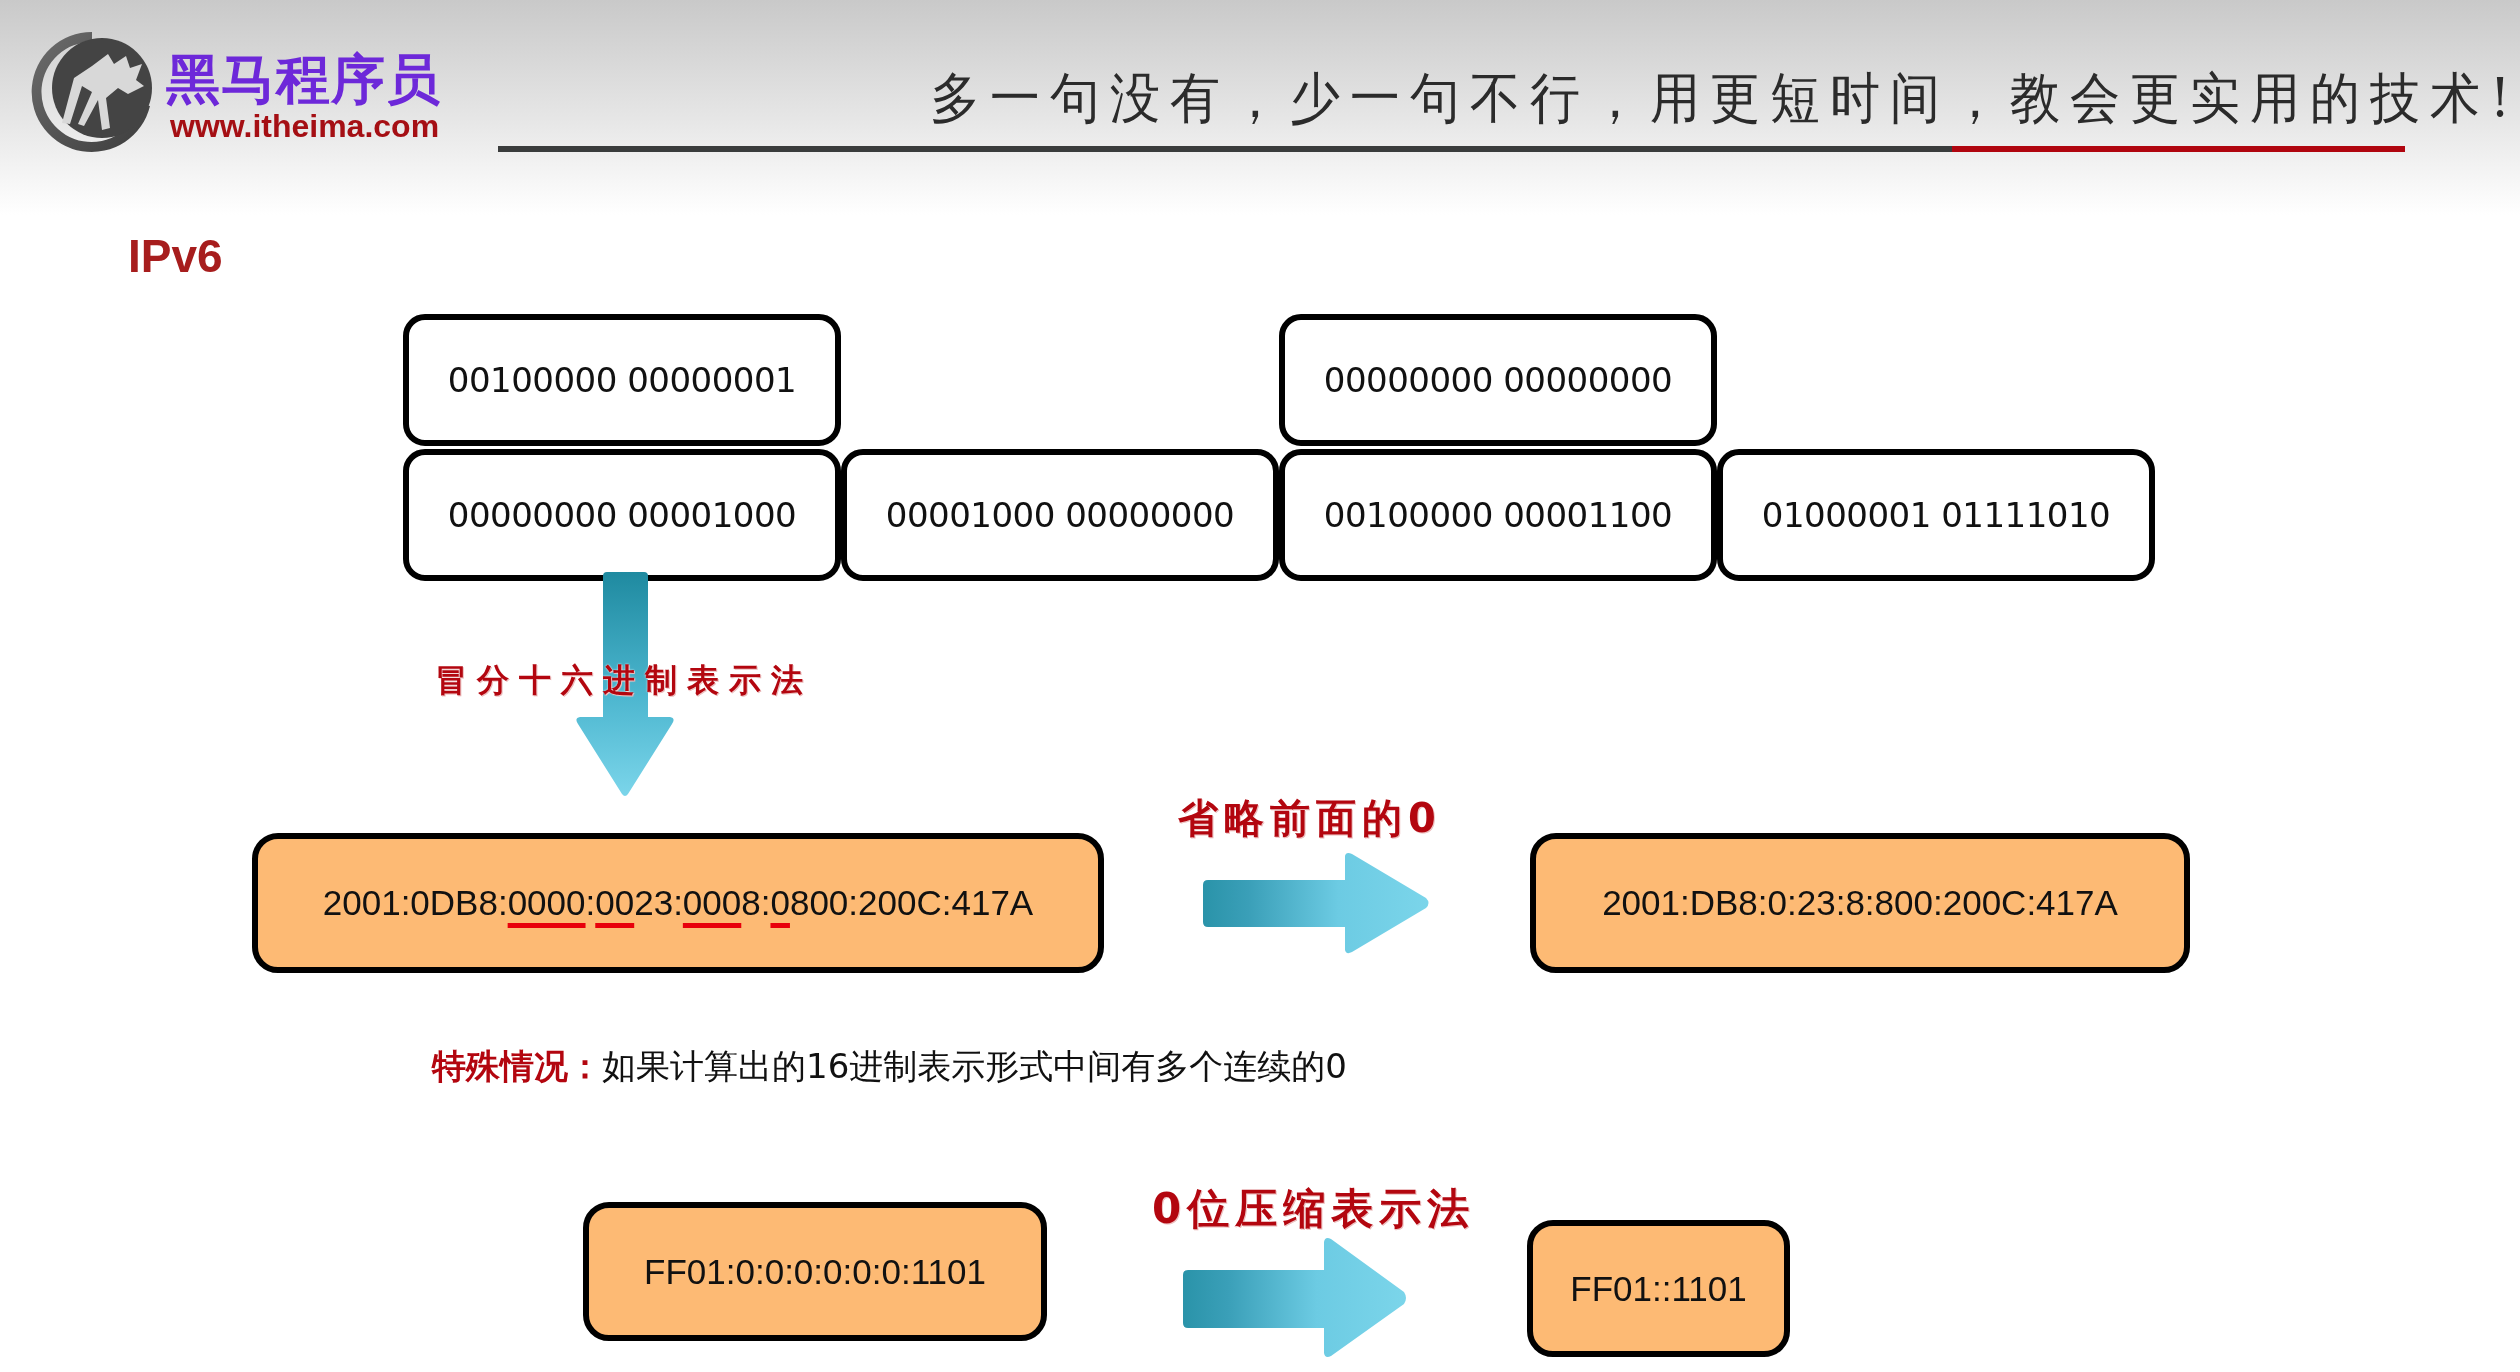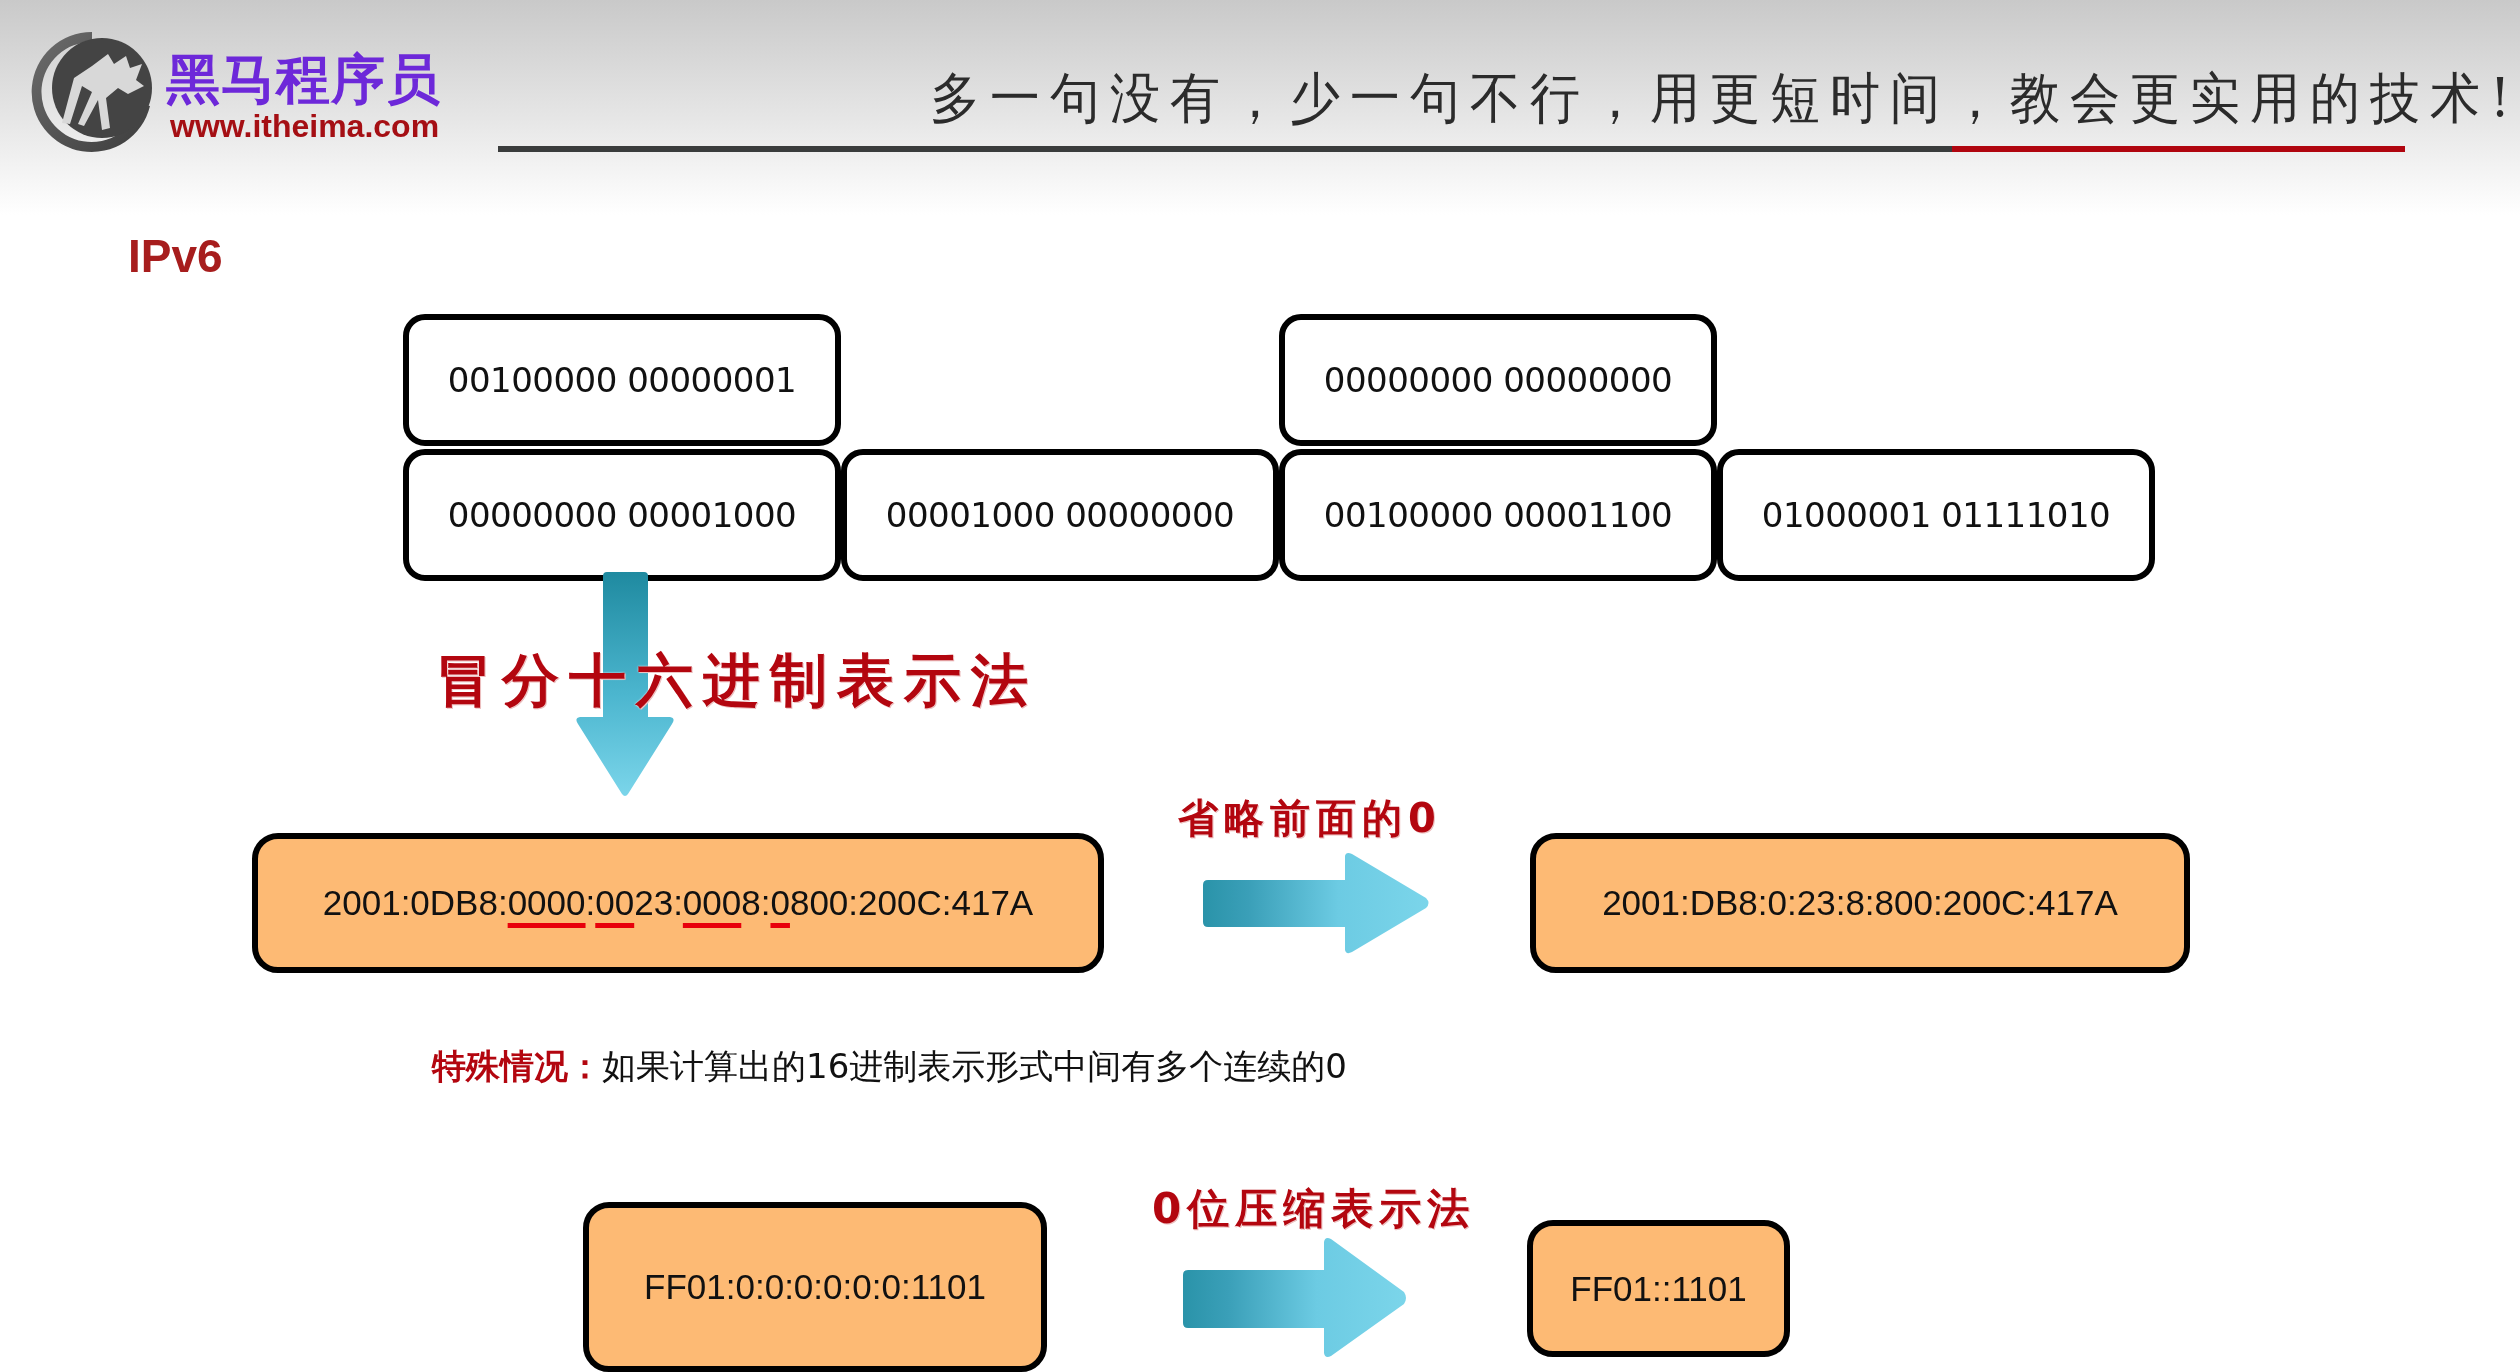--- a/index.html
+++ b/index.html
@@ -50,33 +50,33 @@
     letter-spacing: -0.5px;
     margin-top: 32px;
   }
 
   .arrow { position: absolute; }
   .red-label {
     position: absolute; color: #b3060f; font-weight: bold; white-space: nowrap;
     font-family: "DejaVu Sans", sans-serif;
     text-shadow: 0 0 2px #fff, 1px 1px 0 #e8b0b0;
   }
-  .lbl-colon-hex { left: 435px; top: 650px; font-size: 57px; letter-spacing: 10px; line-height: 60px; }
+  .lbl-colon-hex { left: 435px; top: 650px; font-size: 32px; letter-spacing: 10px; line-height: 60px; }
   .lbl-omit { left: 1178px; top: 790px; font-size: 40px; letter-spacing: 6px; line-height: 56px; }
   .lbl-zero { left: 1152px; top: 1180px; font-size: 42px; letter-spacing: 6px; line-height: 58px; }
 
   .addr-box {
     position: absolute; box-sizing: border-box;
     border: 6px solid #000; border-radius: 26px; background: #fdba74;
     display: flex; align-items: center; justify-content: center;
     font-size: 35px; color: #111; font-family: Liberation Sans, sans-serif; white-space: nowrap;
   }
   .box-full { left: 252px; top: 833px; width: 852px; height: 140px; }
   .box-omit { left: 1530px; top: 833px; width: 660px; height: 140px; }
-  .box-ff-full { left: 583px; top: 1202px; width: 464px; height: 170px; }
+  .box-ff-full { left: 583px; top: 1202px; width: 464px; height: 139px; }
   .box-ff-short { left: 1527px; top: 1220px; width: 263px; height: 137px; }
   .ul { text-decoration: underline; text-decoration-color: #e8000b; text-decoration-thickness: 5px; text-underline-offset: 8px; }
 
   .note { position: absolute; left: 432px; top: 1042px; font-size: 34px; line-height: 48px; white-space: nowrap; font-family: "DejaVu Sans", sans-serif; }
   .note-key { color: #b3060f; font-weight: bold; }
   .note-text { color: #111; }
 </style>
 </head>
 <body>
 

